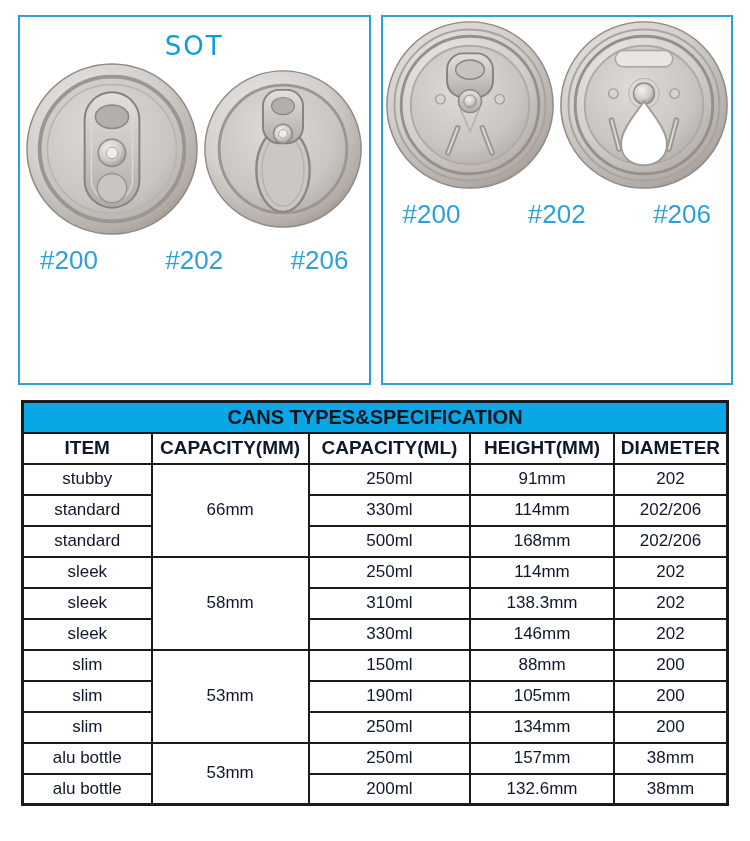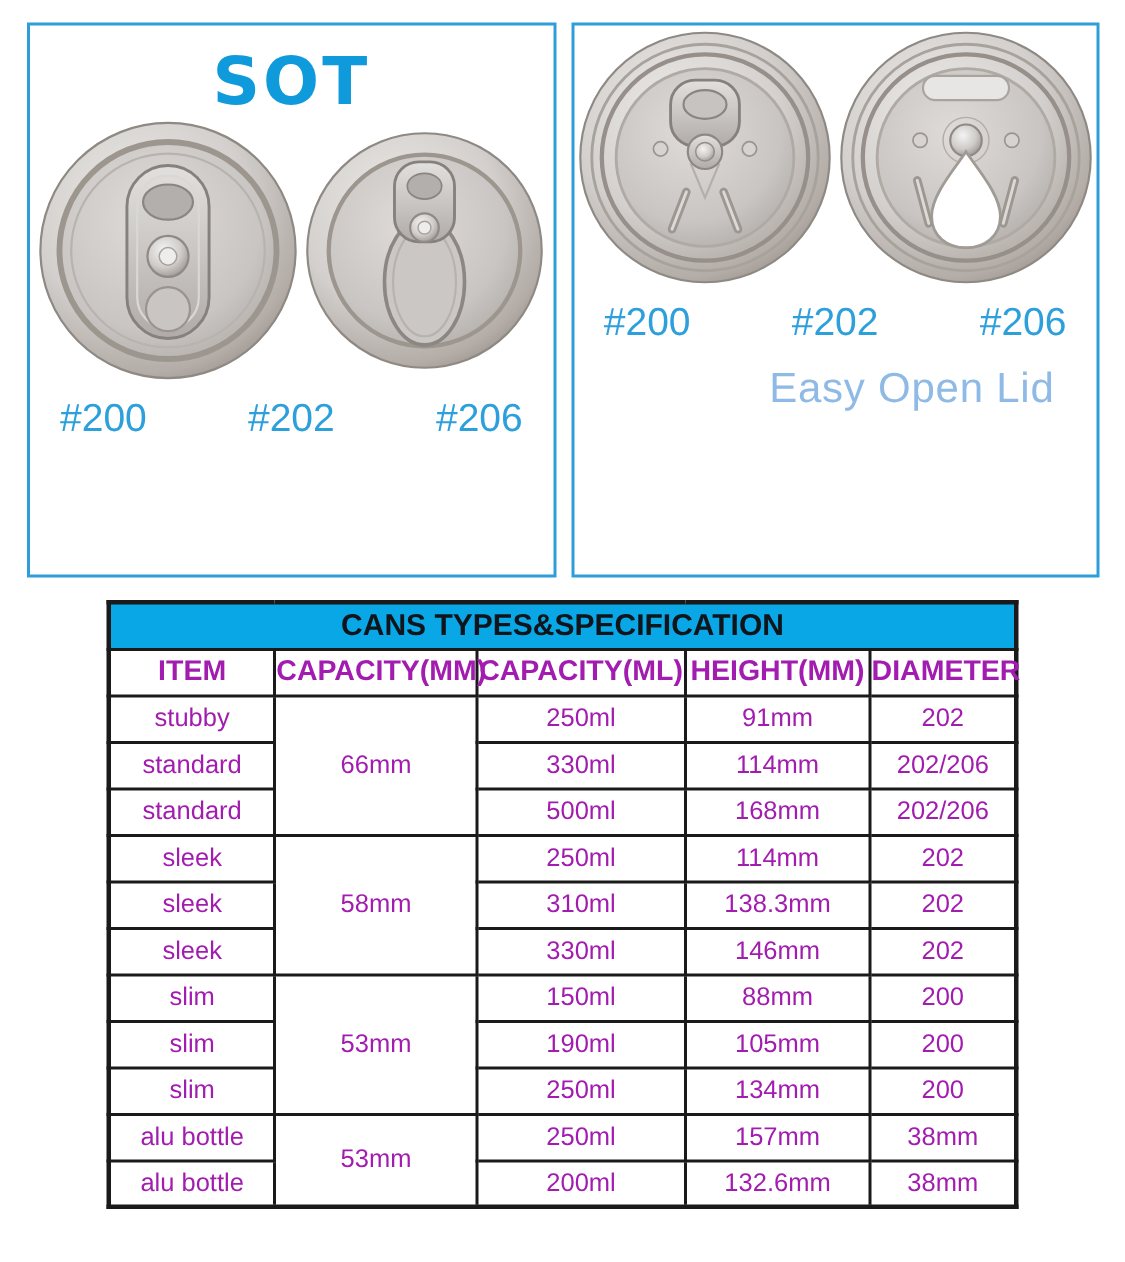--- a/index.html
+++ b/index.html
@@ -22,22 +22,22 @@
     flex: 1;
     height: 370px;
     border: 2px solid #2e9ed8;
     background: #ffffff;
     display: flex;
     flex-direction: column;
     align-items: center;
   }
   .panel-title {
     font-family: "DejaVu Sans", sans-serif;
-    font-weight: 700;
-    font-size: 44px;
+    font-weight: 400;
+    font-size: 26px;
     line-height: 1;
     color: #0f9bdb;
     letter-spacing: 2px;
     margin-top: 16px;
   }
   .lids {
     display: flex;
     align-items: center;
     justify-content: center;
     margin-top: 2px;
@@ -58,31 +58,31 @@
     letter-spacing: 0.5px;
     margin-top: 13px;
   }
   .panel.rpt .subtitle {
     align-self: flex-end;
     padding-right: 28px;
   }
 
   
   .spec-table {
-    width: 608px;
+    width: 708px;
     margin: 15px auto 0 auto;
     border-collapse: collapse;
     table-layout: fixed;
     border: 3px solid #1a1a1a;
   }
   .spec-table th, .spec-table td {
     border: 2px solid #1a1a1a;
     text-align: center;
     vertical-align: middle;
-    color: #a21caf;
+    color: #0f172a;
     padding: 0;
   }
   .spec-table .band th {
     background: #0aa7e6;
     font-size: 20px;
     font-weight: 700;
     height: 31px;
     color: #10151c;
   }
   .spec-table .cols th {
@@ -196,21 +196,20 @@
           <path d="M -34 16 L -26 46" stroke="#dcd9d6" stroke-width="2" stroke-linecap="round" fill="none"></path>
           <path d="M 34 16 L 26 46" stroke="#9d9791" stroke-width="6" stroke-linecap="round" fill="none"></path>
           <path d="M 34 16 L 26 46" stroke="#dcd9d6" stroke-width="2" stroke-linecap="round" fill="none"></path>
         </svg>
       </div>
       <div class="sizes">
         <span>#200</span>
         <span>#202</span>
         <span>#206</span>
       </div>
-      <div class="subtitle">Easy Open Lid</div>
     </section>
   </div>
 
   <table class="spec-table">
     <colgroup>
       <col style="width:18.3%">
         <col style="width:22.3%">
         <col style="width:22.9%">
         <col style="width:20.4%">
         <col style="width:16.1%">

